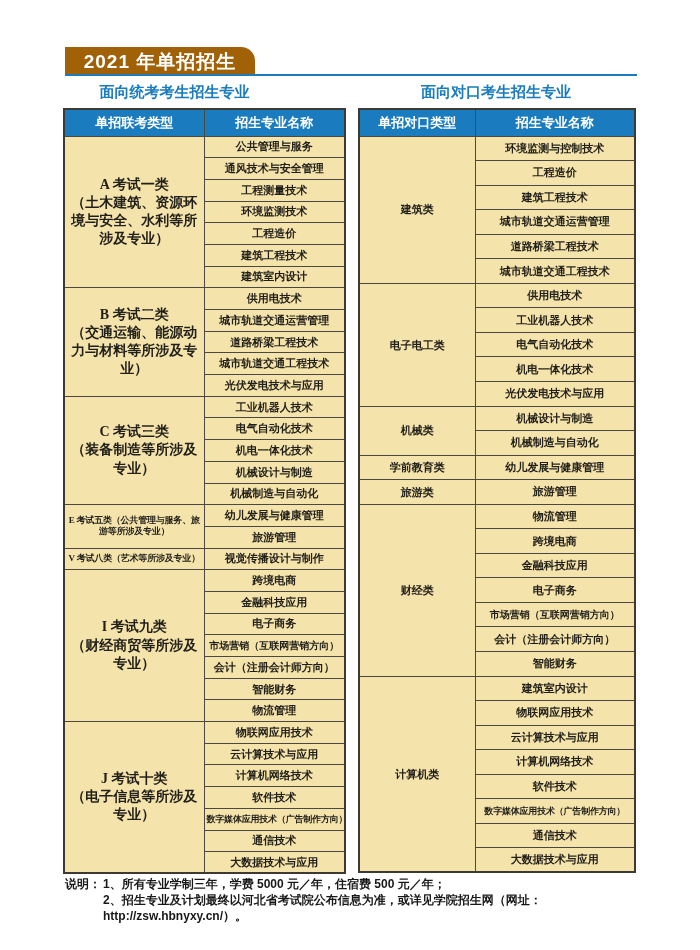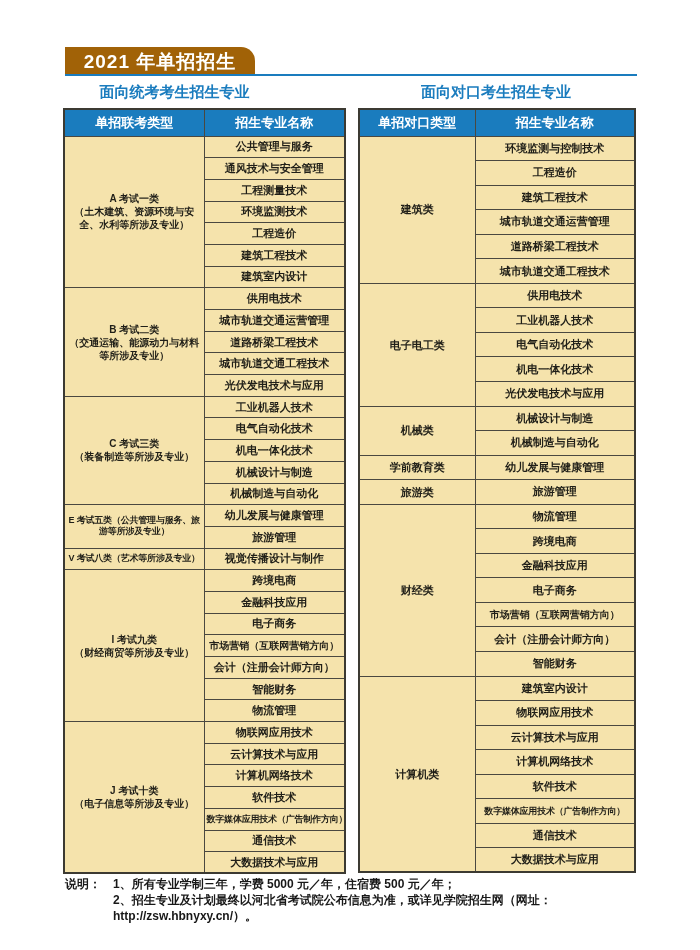--- a/index.html
+++ b/index.html
@@ -14,42 +14,42 @@
   .banner-rule{position:absolute;left:65px;top:74px;width:572px;height:2px;background:#1a7cbe;}
 
   
   .sec{position:absolute;top:82px;}
   .sec-left{left:63px;width:223px;}
   .sec-right{left:358px;width:276px;}
   .sec h2{margin:0;height:26px;line-height:20px;text-align:center;
           color:#1a7cbe;font-size:15px;font-weight:bold;}
 
   table{border-collapse:collapse;table-layout:fixed;width:100%;
-        border:2px solid #3c3a32;}
+        border:2px solid #3c3a32;font-family:Liberation Serif, serif;}
   th,td{border:1px solid #4a4840;text-align:center;vertical-align:middle;
         padding:0 2px;box-sizing:border-box;}
   th{background:#1a7cbe;color:#ffffff;font-size:13px;font-weight:bold;height:27px;}
   td{background:#f5e3ac;color:#201f18;font-weight:bold;}
 
   .t0 td{height:21.7px;}
   .t1 td{height:24.55px;}
 
   .sec-left  .col-cat{width:140px;}  .sec-left  .col-major{width:141px;}
   .sec-right .col-cat{width:116px;}  .sec-right .col-major{width:160px;}
 
   .cat{font-size:11px;line-height:1.3;}
-  .cat.multi{font-size:10px;white-space:pre-line;}
+  .cat.multi{font-size:14px;white-space:pre-line;}
   .cat.xs{font-size:9px;letter-spacing:-0.2px;}
   .major{font-size:11px;white-space:nowrap;overflow:hidden;}
   .major.sm{font-size:10px;}
   .major.xs{font-size:9px;letter-spacing:-0.2px;}
 
   
   .notes{position:absolute;left:65px;top:876px;width:580px;display:flex;
-         color:#181818;font-size:12px;font-weight:bold;line-height:16px;gap:10px;}
+         color:#181818;font-size:12px;font-weight:bold;line-height:16px;}
   .notes-label{flex:0 0 38px;}
   .notes-lines div{margin:0;}
 </style>
 </head>
 <body>
 
 <div id="page">
 
   <div class="banner">
     <span>2021 年单招招生</span>

